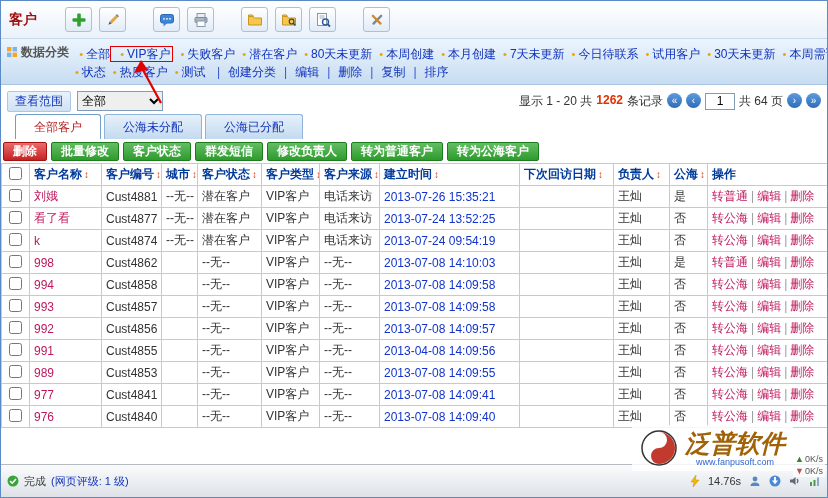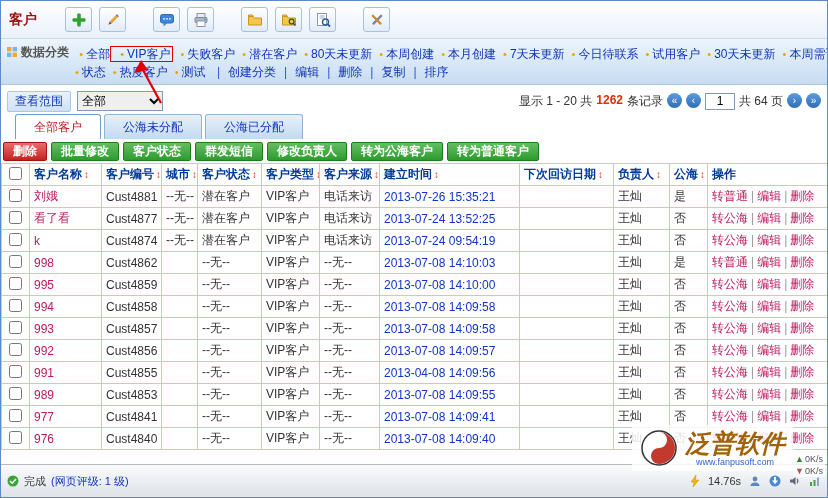--- a/index.html
+++ b/index.html
@@ -187,22 +187,22 @@
       <div class="tab"><span>公海未分配</span></div>
       <div class="tab"><span>公海已分配</span></div>
   </div>
 
   <div class="actionsrow">
     <span class="abtn red">删除</span>
       <span class="abtn">批量修改</span>
       <span class="abtn">客户状态</span>
       <span class="abtn">群发短信</span>
       <span class="abtn">修改负责人</span>
+      <span class="abtn">转为普通客户</span>
       <span class="abtn">转为公海客户</span>
-      <span class="abtn">转为普通客户</span>
   </div>
 
   <div class="tablewrap">
     <table>
       <colgroup>
         <col style="width:28px">
           <col style="width:72px">
           <col style="width:60px">
           <col style="width:36px">
           <col style="width:64px">
@@ -286,34 +286,20 @@
             <td>--无--</td>
             <td>VIP客户</td>
             <td>--无--</td>
             <td class="date">2013-07-08 14:10:03</td>
             <td></td>
             <td>王灿</td>
             <td>是</td>
             <td><a class="blue">转普通</a><span class="sep">|</span><a class="blue">编辑</a><span class="sep">|</span><a class="blue">删除</a></td>
           </tr>
 
-          <tr>
-            <td class="c"><input type="checkbox" style=""></td>
-            <td><a class="blue">995</a></td>
-            <td>Cust4859</td>
-            <td></td>
-            <td>--无--</td>
-            <td>VIP客户</td>
-            <td>--无--</td>
-            <td class="date">2013-07-08 14:10:00</td>
-            <td></td>
-            <td>王灿</td>
-            <td>否</td>
-            <td><a class="blue">转公海</a><span class="sep">|</span><a class="blue">编辑</a><span class="sep">|</span><a class="blue">删除</a></td>
-          </tr>
 
           <tr>
             <td class="c"><input type="checkbox" style=""></td>
             <td><a class="blue">994</a></td>
             <td>Cust4858</td>
             <td></td>
             <td>--无--</td>
             <td>VIP客户</td>
             <td>--无--</td>
             <td class="date">2013-07-08 14:09:58</td>

